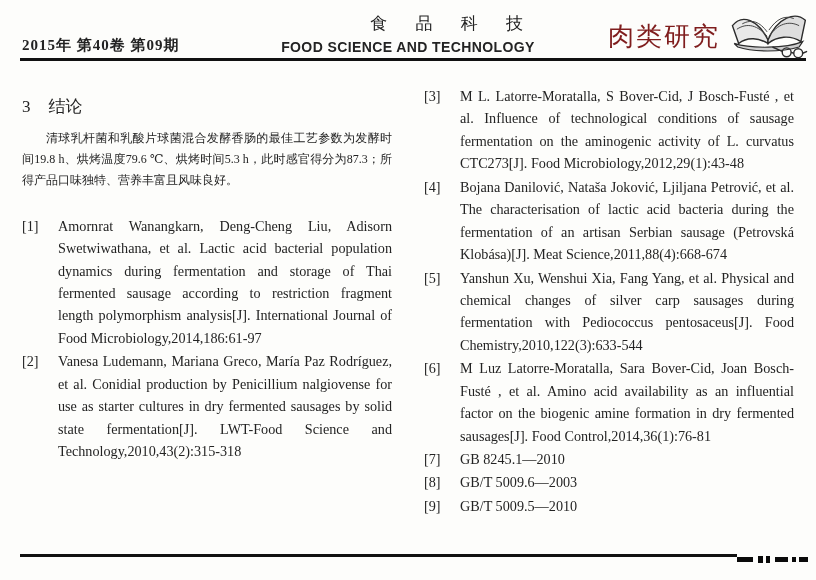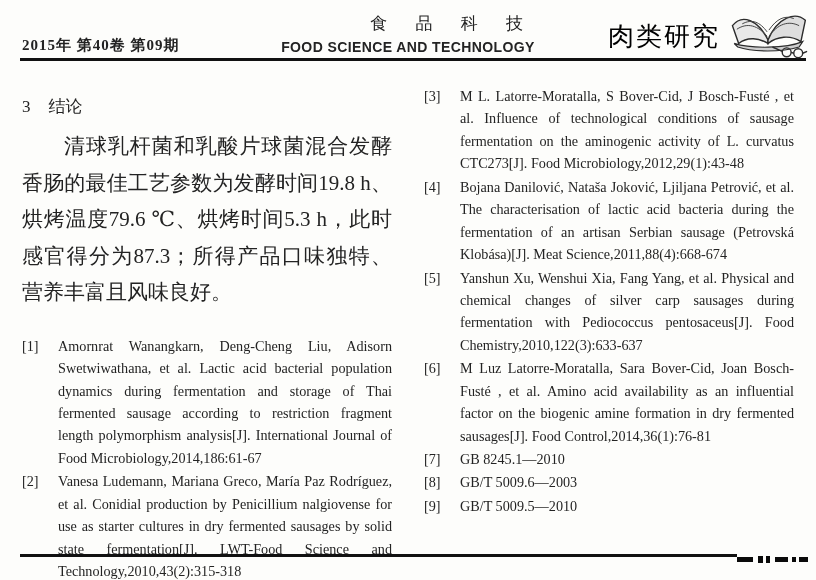--- a/index.html
+++ b/index.html
@@ -28,42 +28,42 @@
     font-size: 17px; letter-spacing: 12px; padding-left: 12px; text-align: right;
   }
   .hdr-center .en {
     font-family: "Liberation Sans", "DejaVu Sans", sans-serif;
     font-size: 14px; font-weight: bold; letter-spacing: 0.4px; margin-top: 4px;
   }
   .hdr-right {
     position: absolute; right: 8px; bottom: -6px;
     display: flex; align-items: flex-end;
   }
-  .column-name { font-size: 26px; letter-spacing: 2px; padding-bottom: 10px; color: #000000; }
+  .column-name { font-size: 26px; letter-spacing: 2px; padding-bottom: 10px; color: #7f1d1d; }
   .book-icon { margin-left: 8px; position: relative; z-index: 2; }
   .hdr-rule {
     height: 3px; background: #111;
     margin: 0 10px 0 20px;
   }
 
   
   .main {
     display: flex; gap: 32px;
     padding: 24px 22px 0 22px;
     box-sizing: border-box;
   }
   .col { flex: 1 1 0; min-width: 0; }
 
   .sec-heading {
     font-size: 17px; font-weight: normal; margin: 10px 0 10px 0;
   }
   .sec-heading .num { margin-right: 18px; }
 
   .body-par {
-    font-size: 21px; line-height: 1.74;
+    font-size: 12px; line-height: 1.74;
     text-align: justify; text-indent: 2em;
     margin: 4px 0 24px 0;
   }
 
   .ref-heading {
     font-size: 15.5px; text-indent: 2em; margin: 16px 0 10px 0;
   }
 
   .ref-list { list-style: none; margin: 0; padding: 0; }
   .ref-item { display: flex; font-size: 14.2px; line-height: 1.58; margin-bottom: 1px; }
@@ -121,42 +121,42 @@
     <section class="col col-left">
       <h2 class="sec-heading">
         <span class="num">3</span><span>结论</span>
       </h2>
       <p class="body-par">清球乳杆菌和乳酸片球菌混合发酵香肠的最佳工艺参数为发酵时间19.8 h、烘烤温度79.6 ℃、烘烤时间5.3 h，此时感官得分为87.3；所得产品口味独特、营养丰富且风味良好。</p>
 
 
       <ol class="ref-list">
         <li class="ref-item">
           <span class="ref-num">[1]</span>
-          <span class="ref-text">Amornrat Wanangkarn, Deng-Cheng Liu, Adisorn Swetwiwathana, et al. Lactic acid bacterial population dynamics during fermentation and storage of Thai fermented sausage according to restriction fragment length polymorphism analysis[J]. International Journal of Food Microbiology,2014,186:61-67</span>
+          <span class="ref-text">Amornrat Wanangkarn, Deng-Cheng Liu, Adisorn Swetwiwathana, et al. Lactic acid bacterial population dynamics during fermentation and storage of Thai fermented sausage according to restriction fragment length polymorphism analysis[J]. International Journal of Food Microbiology,2014,186:61-97</span>
         </li>
         <li class="ref-item">
           <span class="ref-num">[2]</span>
           <span class="ref-text">Vanesa Ludemann, Mariana Greco, María Paz Rodríguez, et al. Conidial production by Penicillium nalgiovense for use as starter cultures in dry fermented sausages by solid state fermentation[J]. LWT-Food Science and Technology,2010,43(2):315-318</span>
         </li>
       </ol>
     </section>
 
     <section class="col col-right">
       <ol class="ref-list">
         <li class="ref-item">
           <span class="ref-num">[3]</span>
           <span class="ref-text">M L. Latorre-Moratalla, S Bover-Cid, J Bosch-Fusté , et al. Influence of technological conditions of sausage fermentation on the aminogenic activity of L. curvatus CTC273[J]. Food Microbiology,2012,29(1):43-48</span>
         </li>
         <li class="ref-item">
           <span class="ref-num">[4]</span>
           <span class="ref-text">Bojana Danilović, Nataša Joković, Ljiljana Petrović, et al. The characterisation of lactic acid bacteria during the fermentation of an artisan Serbian sausage (Petrovská Klobása)[J]. Meat Science,2011,88(4):668-674</span>
         </li>
         <li class="ref-item">
           <span class="ref-num">[5]</span>
-          <span class="ref-text">Yanshun Xu, Wenshui Xia, Fang Yang, et al. Physical and chemical changes of silver carp sausages during fermentation with Pediococcus pentosaceus[J]. Food Chemistry,2010,122(3):633-637</span>
+          <span class="ref-text">Yanshun Xu, Wenshui Xia, Fang Yang, et al. Physical and chemical changes of silver carp sausages during fermentation with Pediococcus pentosaceus[J]. Food Chemistry,2010,122(3):633-544</span>
         </li>
         <li class="ref-item">
           <span class="ref-num">[6]</span>
           <span class="ref-text">M Luz Latorre-Moratalla, Sara Bover-Cid, Joan Bosch-Fusté , et al. Amino acid availability as an influential factor on the biogenic amine formation in dry fermented sausages[J]. Food Control,2014,36(1):76-81</span>
         </li>
         <li class="ref-item">
           <span class="ref-num">[7]</span>
           <span class="ref-text">GB 8245.1—2010</span>
         </li>
         <li class="ref-item">

